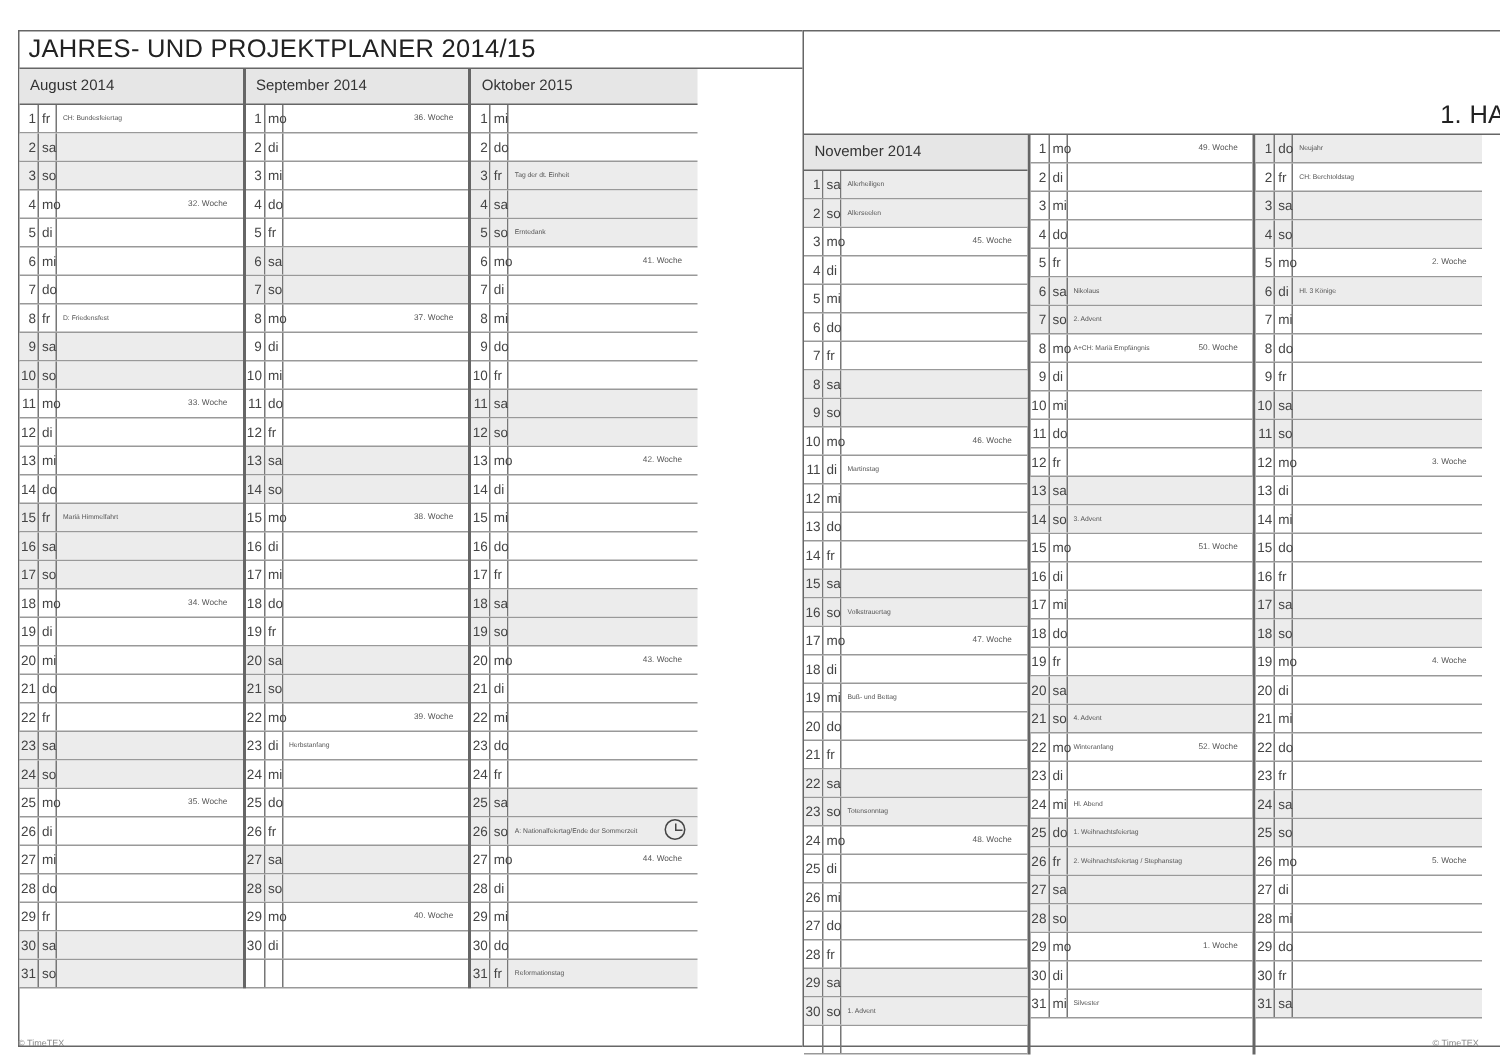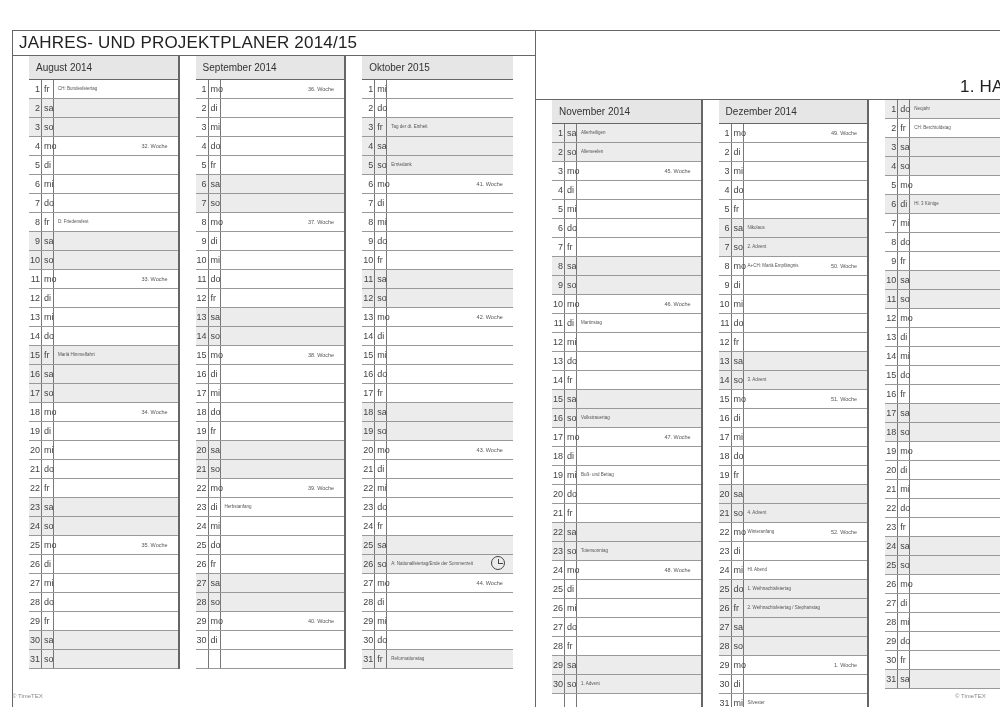--- a/index.html
+++ b/index.html
@@ -1,26 +1,26 @@
 <!DOCTYPE html>
 <html><head>
 <meta charset="utf-8">
 <style>
   html, body { margin:0; padding:0; background:#fff; }
   body { width:1000px; height:707px; position:relative; overflow:hidden;
          font-family:"Liberation Sans", sans-serif; color:#333; }
-  .page { position:absolute; top:30px; width:542px; height:678px;
+  .page { position:absolute; top:20px; width:542px; height:678px;
           border:1px solid #666; box-sizing:border-box; background:#fff; }
   .page.left { left:12px; }
   .page.right { left:535px; }
   .title { height:24px; border-bottom:1px solid #666; font-size:17px;
            line-height:24px; padding:0 6px; color:#222; letter-spacing:0.2px; }
   .page.right .title { text-align:right;margin-top:44px; }
   .months { display:flex; }
-  .month { width:150.6px; border-right:2px solid #666; box-sizing:border-box;margin-left:16px; }
+  .month { width:150.6px; border-right:2px solid #666; box-sizing:border-box; }
   .month:last-child { border-right:none; }
   .mhead { height:23px; background:#e6e6e6; border-bottom:1px solid #666;
            font-size:10px; line-height:23px; padding-left:7px; color:#333; }
   .row { display:flex; height:19px; border-bottom:1px solid #999;
          box-sizing:border-box; font-size:9px; line-height:18px; }
   .row.shade .note { background:#ececec; }
   .row.shade .num, .row.shade .wd { background:#ececec; }
   .num { width:11px; text-align:right; padding-right:1px; border-right:1px solid #777;
          box-sizing:content-box; color:#444; font-size:9px; }
   .wd { width:12px; border-right:1px solid #777; padding-left:2px; color:#444; font-size:9px;
@@ -707,21 +707,20 @@
           <span class="wd">so</span>
           <span class="note"><span>1. Advent</span></span>
         </div>
         <div class="row">
           <span class="num"></span>
           <span class="wd"></span>
           <span class="note"></span>
         </div>
       </div>
       <div class="month">
-        <div class="mhead">Dezember 2014</div>
         <div class="row">
           <span class="num">1</span>
           <span class="wd">mo</span>
           <span class="note">
             <span class="wk">49. Woche</span>
           </span>
         </div>
         <div class="row">
           <span class="num">2</span>
           <span class="wd">di</span>

